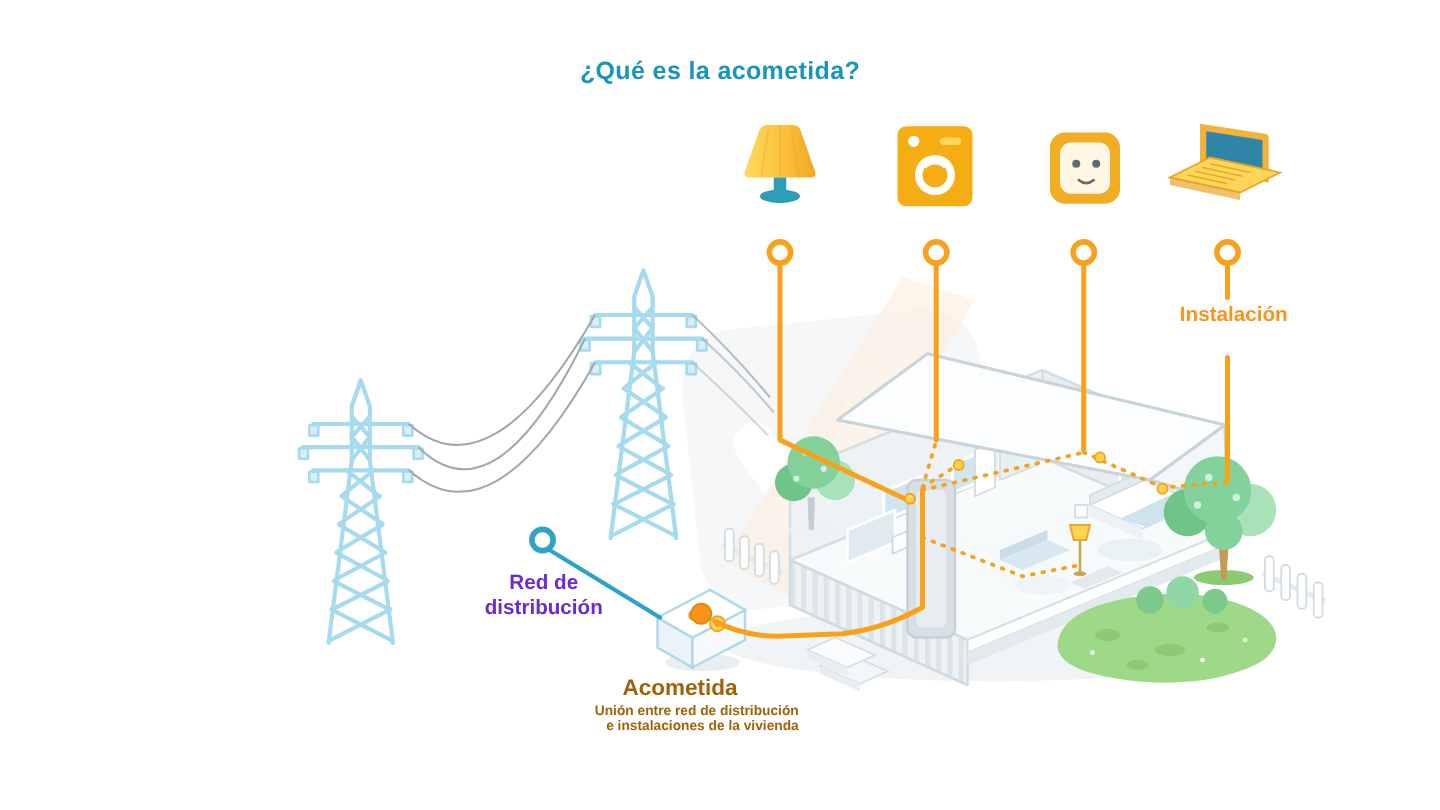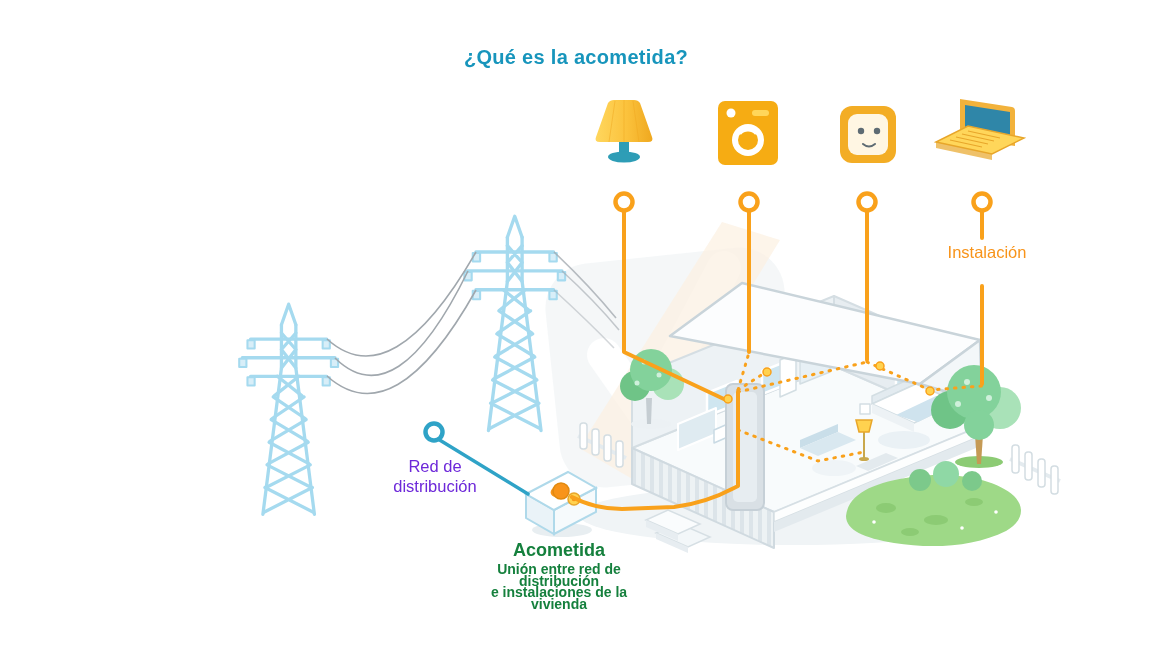--- a/index.html
+++ b/index.html
@@ -4,26 +4,26 @@
 <style>
   * { margin:0; padding:0; box-sizing:border-box; }
   html,body { background:#ffffff; font-family:"Liberation Sans", sans-serif; }
   .canvas { position:relative; width:1004px; height:648px; margin:0 auto; background:#ffffff; overflow:hidden; }
   .canvas > svg { position:absolute; left:0; top:0; }
   .title {
     position:absolute; top:46px; left:0; width:100%;
     text-align:center; font-size:20px; font-weight:bold;
     color:#1795BC; letter-spacing:.3px;
   }
-  .lbl { position:absolute; text-align:center; font-weight:normal; font-size:16.5px; line-height:20px; }
+  .lbl { position:absolute; text-align:center; font-weight:bold; font-size:16.5px; line-height:20px; }
   .lbl-blue   { color:#6d28d9; left:287px; top:456px; width:148px; }
   .lbl-orange { color:#F8941A; left:838px; top:242px; width:150px; }
-  .lbl-acometida { position:absolute; left:390px; top:540px; width:190px; text-align:center; color:#15803d; }
+  .lbl-acometida { position:absolute; left:375px; top:540px; width:190px; text-align:center; color:#a16207; }
   .acometida-title { font-size:18px; font-weight:bold; margin-bottom:3px; }
-  .acometida-sub   { font-size:14px; font-weight:bold; line-height:11.5px; }
+  .acometida-sub   { font-size:11px; font-weight:bold; line-height:11.5px;text-align:right; }
 </style>
 </head>
 <body>
 
 <main class="canvas">
 
 <svg width="1152" height="648" viewBox="0 0 1152 648">
   <defs>
     <linearGradient id="lampGrad" x1="0" y1="0" x2="1" y2="0">
       <stop offset="0" stop-color="#FFD75E"></stop>

